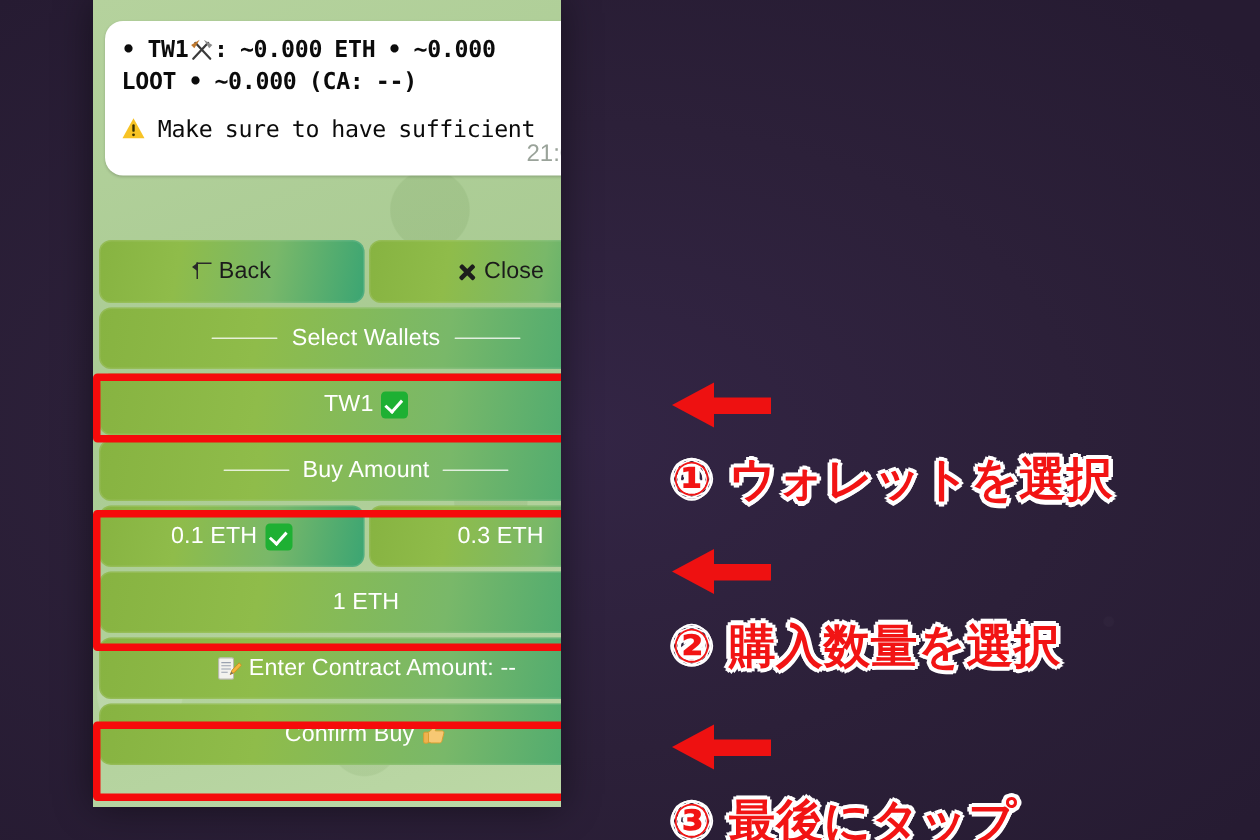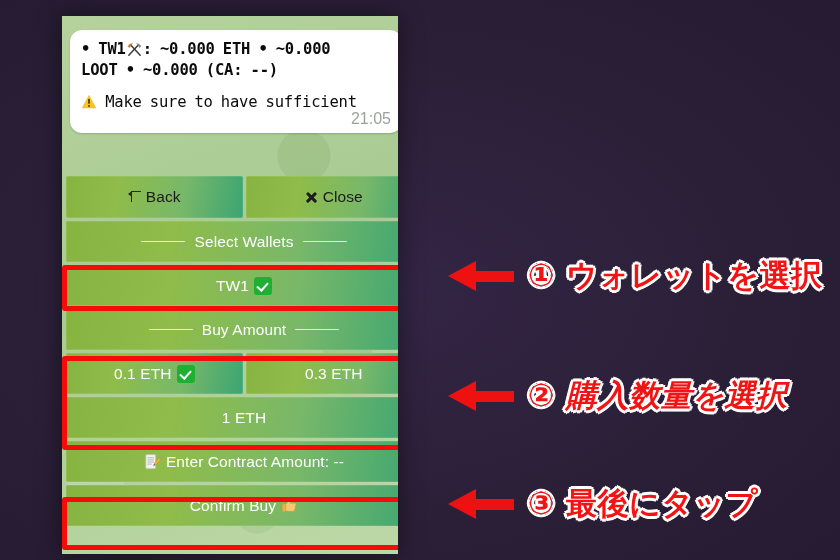--- a/index.html
+++ b/index.html
@@ -28,22 +28,22 @@
     inset: 0;
     background:
       radial-gradient(circle at 12% 18%, rgba(255,255,255,0.022) 0 3px, transparent 4px),
       radial-gradient(circle at 88% 74%, rgba(255,255,255,0.02) 0 3px, transparent 4px);
   }
 
   
   #phone {
     position: absolute;
     left: 62px;
-    top: 16px;
-    width: 336px;
+    top: 0px;
+    width: 312px;
     height: 538px;
     overflow: hidden;
     background: #b8d4a0;
     box-shadow: 0 0 24px rgba(0,0,0,0.45);
   }
   
   #wallpaper {
     position: absolute;
     inset: 0;
     background:
@@ -134,21 +134,21 @@
     width: 356px;
   }
   .kb-row {
     display: flex;
     gap: 3px;
     margin-bottom: 3px;
   }
   .kb-btn {
     flex: 1;
     height: 41px;
-    border-radius: 2px;
+    border-radius: 8px;
     display: flex;
     align-items: center;
     justify-content: center;
     color: #ffffff;
     font-size: 15.5px;
     font-family: "Liberation Sans", sans-serif;
     letter-spacing: 0.1px;
     background: linear-gradient(100deg, #87b341 0%, #8fbc4a 30%, #79b869 65%, #3ba573 100%);
     box-shadow: inset 0 0 0 1px rgba(255,255,255,0.10);
     white-space: nowrap;
@@ -218,22 +218,22 @@
     border: 5px solid #f60b0b;
     border-radius: 3px;
     box-sizing: border-box;
     pointer-events: none;
   }
 
   
   .annot {
     position: absolute;
     display: flex;
-    align-items: center;
     gap: 14px;
+    flex-direction: column;
   }
   .arrow {
     position: relative;
     width: 66px;
     height: 30px;
     flex: none;
   }
   .arrow .shaft {
     position: absolute;
     right: 0;
@@ -409,21 +409,21 @@
 </div>
 
 <div class="annot" style="left:448px; top:255px;">
   <span class="arrow">
     <span class="shaft"></span>
       <span class="head"></span>
   </span>
   <span class="annot-text">① ウォレットを選択</span>
 </div>
 
-<div class="annot" style="left:448px; top:375px;font-style:italic;">
+<div class="annot" style="left:448px; top:366px;">
   <span class="arrow">
     <span class="shaft"></span>
       <span class="head"></span>
   </span>
   <span class="annot-text">② 購入数量を選択</span>
 </div>
 
 <div class="annot" style="left:448px; top:483px;">
   <span class="arrow">
     <span class="shaft"></span>

